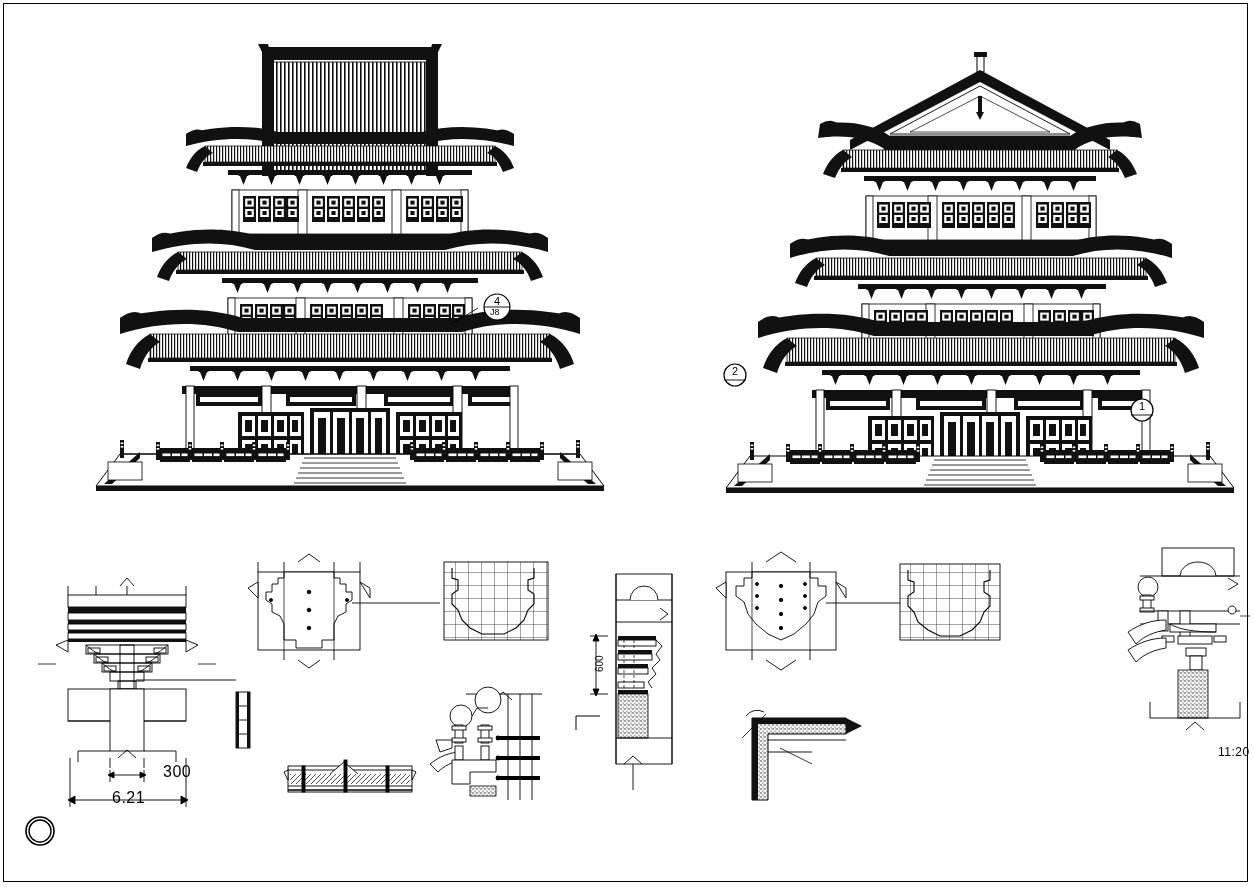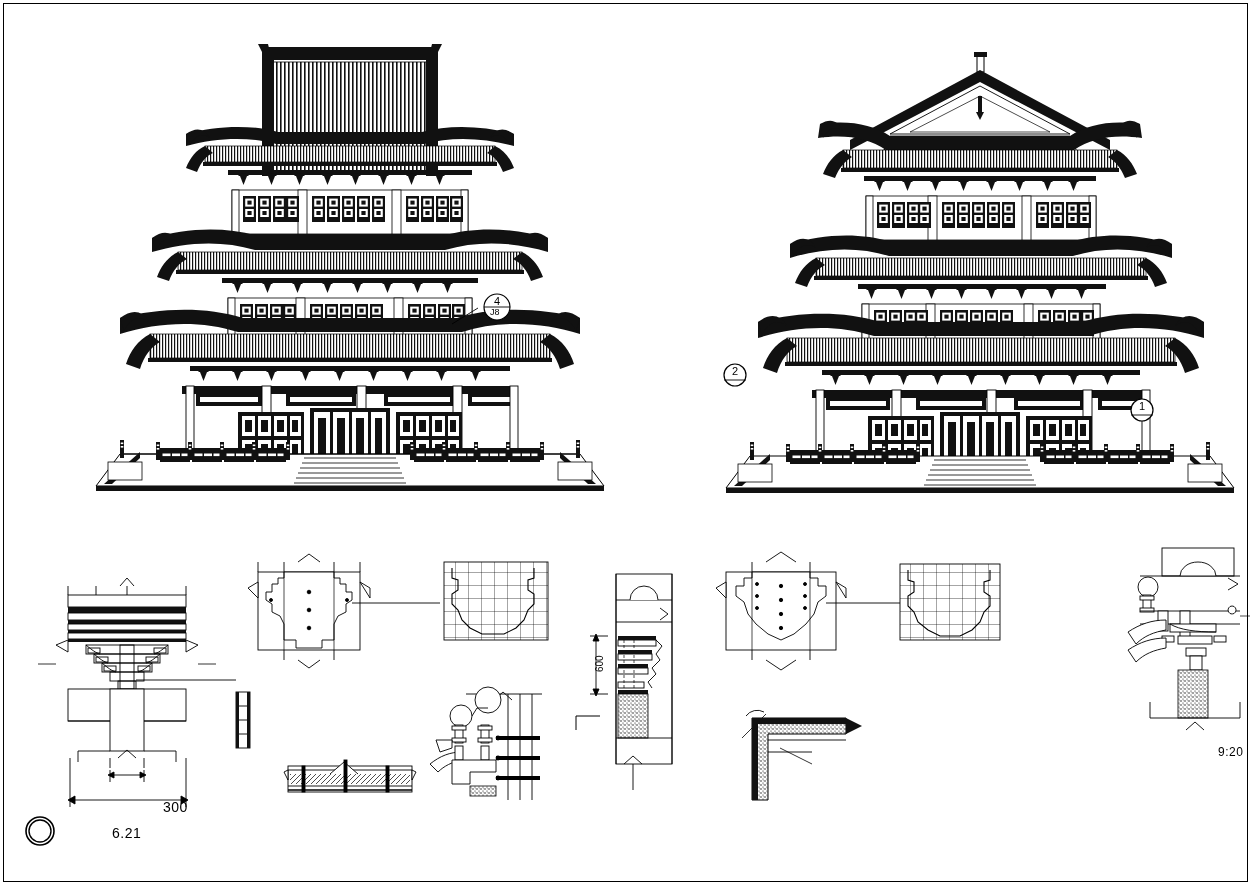--- a/index.html
+++ b/index.html
@@ -4,21 +4,21 @@
 <style>
   html,body{margin:0;padding:0;background:#ffffff;}
   body{width:1253px;height:887px;overflow:hidden;
        font-family:"Liberation Sans",sans-serif;color:#000;}
   #sheet{position:relative;width:1253px;height:887px;background:#fff;}
   #frame{position:absolute;left:3px;top:3px;width:1245px;height:879px;
          border:1.5px solid #000;box-sizing:border-box;}
   .svgwrap{position:absolute;left:0;top:0;width:1253px;height:887px;}
   .lbl{position:absolute;font-family:"Liberation Sans",sans-serif;
        color:#000;white-space:nowrap;}
-  .dimtxt{font-size:14px;letter-spacing:.5px;margin-top:36px;}
+  .dimtxt{font-size:16px;letter-spacing:.5px;}
   .scaletxt{font-size:12px;letter-spacing:.5px;}
   .calloutnum{font-size:11px;line-height:1;}
   .vert{transform:rotate(-90deg);transform-origin:left top;font-size:10px;}
 </style>
 </head>
 <body>
 
 <div id="sheet">
 
   <div id="frame"></div>
@@ -865,21 +865,21 @@
       <circle cx="40" cy="831" r="11" fill="#fff" stroke="#000" stroke-width="1.4"></circle>
     </g>
   </svg>
 
   <div class="lbl dimtxt" style="left:163px;top:763px;">300</div>
 
   <div class="lbl dimtxt" style="left:112px;top:789px;">6.21</div>
 
   <div class="lbl vert" style="left:594px;top:672px;">600</div>
 
-  <div class="lbl scaletxt" style="left:1218px;top:745px;">9:20</div>
+  <div class="lbl scaletxt" style="left:1218px;top:745px;">11:20</div>
 
   <div class="lbl calloutnum" style="left:494px;top:296px;">4</div>
   <div class="lbl calloutnum" style="left:490px;top:308px;font-size:9px;">J8</div>
 
   <div class="lbl calloutnum" style="left:732px;top:366px;">2</div>
 
   <div class="lbl calloutnum" style="left:1139px;top:401px;">1</div>
 
 </div>
 

